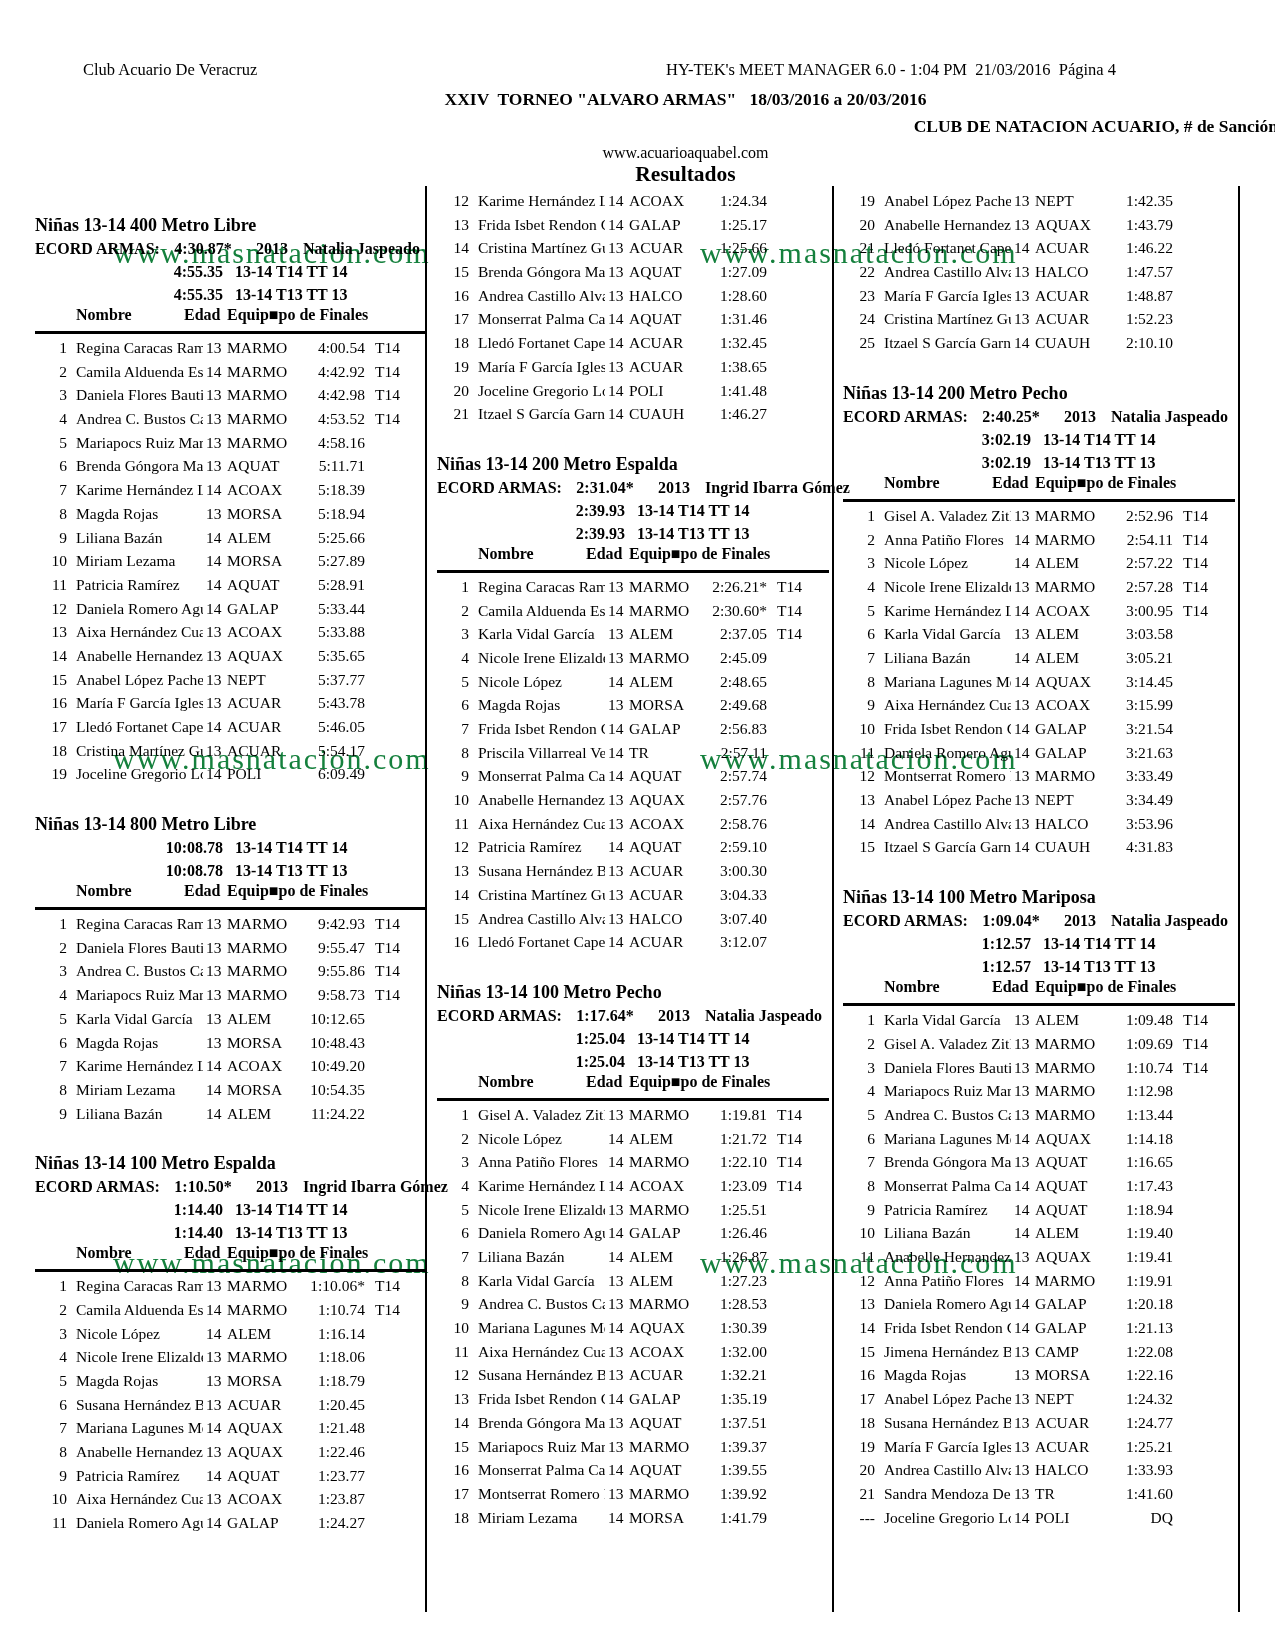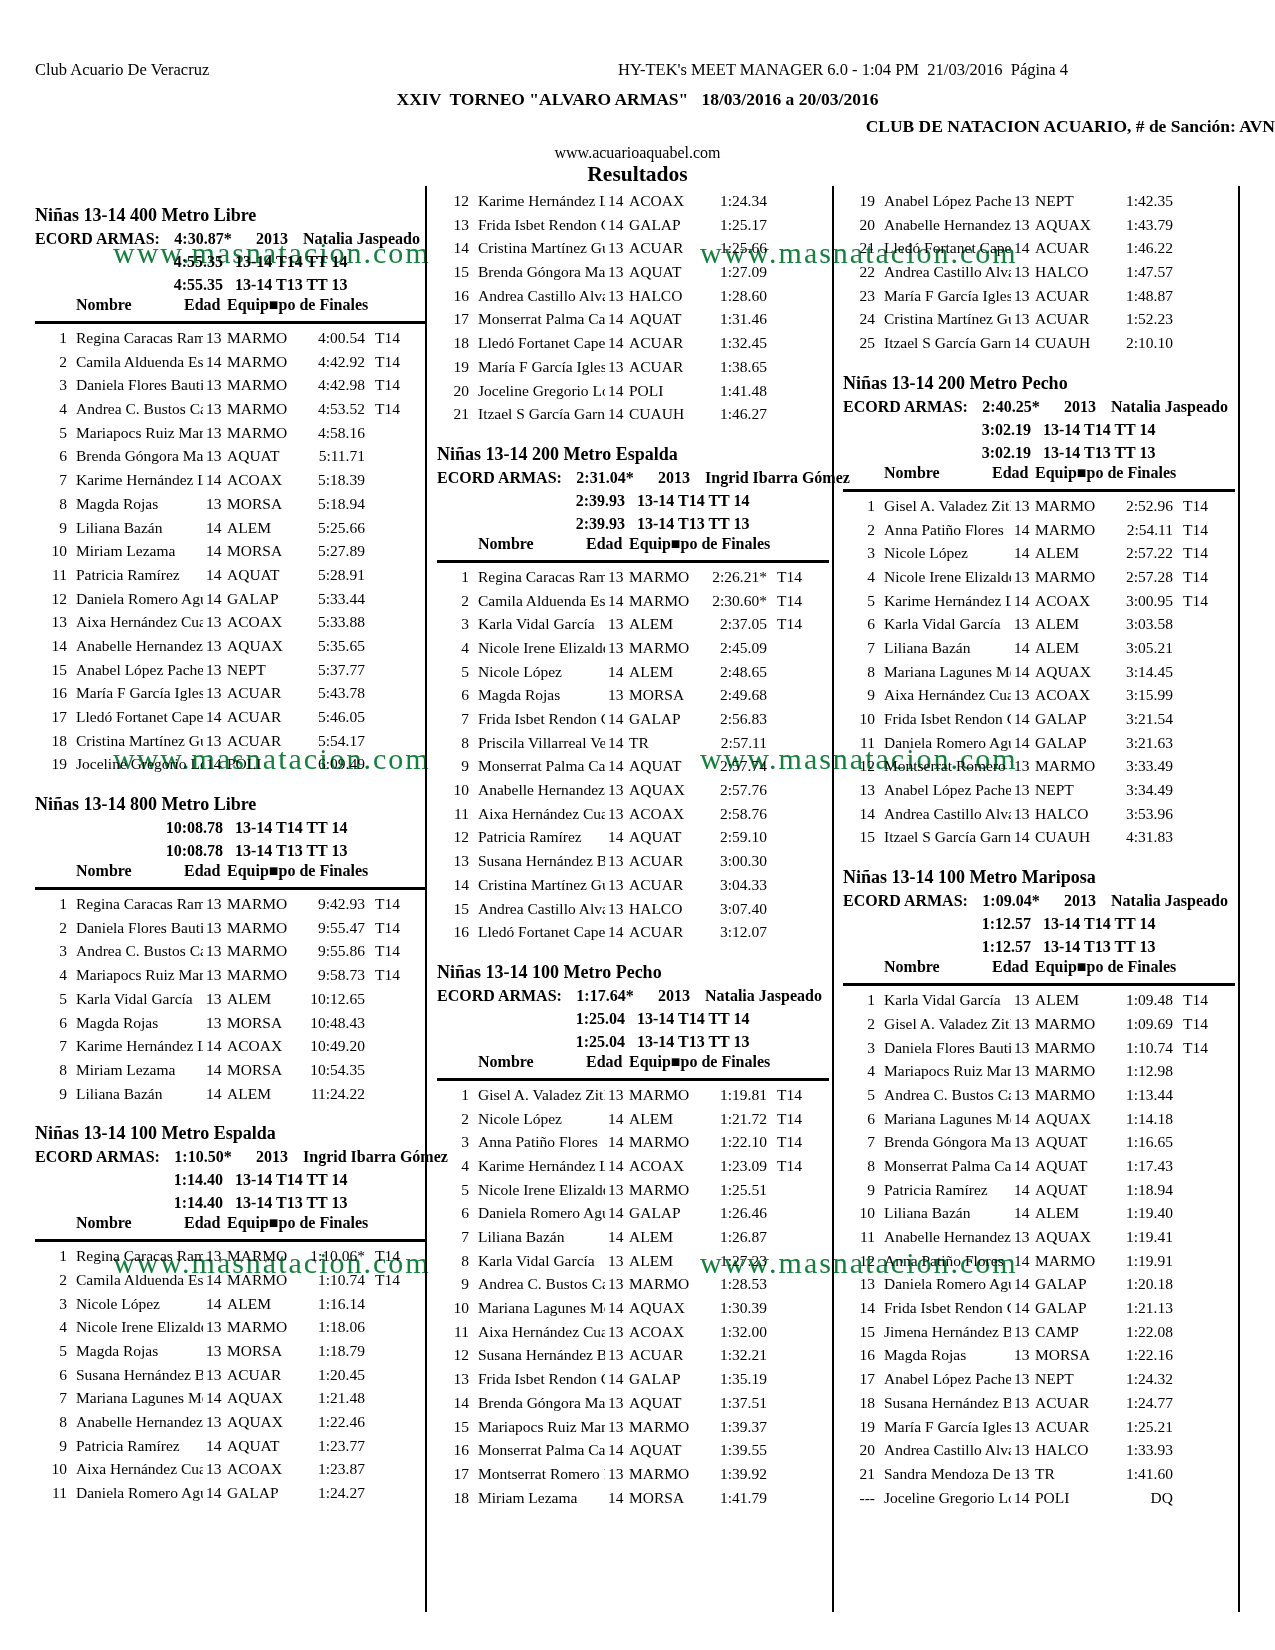--- a/index.html
+++ b/index.html
@@ -1,38 +1,38 @@
 <!DOCTYPE html>
 <html><head>
 <meta charset="utf-8">
 <style>
   html,body{margin:0;padding:0;background:#ffffff;}
   body{width:1275px;height:1650px;position:relative;font-family:"Liberation Serif",serif;color:#000;overflow:hidden;}
 
   
-  .hdr{position:absolute;white-space:pre;}
+  .hdr{position:absolute;white-space:pre;margin-left:48px;}
   .hdr-club{left:35px;top:60px;font-size:16.5px;}
   .hdr-mgr{left:618px;top:60px;font-size:16.5px;}
   .hdr-tourn{left:0;top:89px;width:1275px;text-align:center;font-weight:bold;font-size:17.5px;}
   .hdr-sanc{left:0;top:116px;width:1275px;text-align:right;font-weight:bold;font-size:17.5px;}
   .hdr-web{left:0;top:144px;width:1275px;text-align:center;font-weight:normal;font-size:16px;}
   .hdr-res{left:0;top:162px;width:1275px;text-align:center;font-weight:bold;font-size:21.5px;}
 
   
   .wm{position:absolute;color:#15803d;font-size:30px;letter-spacing:2px;z-index:0;white-space:nowrap;}
 
   
   .vline{position:absolute;top:186px;height:1426px;width:2px;background:#000;z-index:2;}
   #vline1{left:425px;} #vline2{left:832px;} #vline3{left:1238px;}
 
   
   .col{position:absolute;top:190px;width:392px;z-index:1;}
   #col1{left:35px;} #col2{left:437px;} #col3{left:843px;}
 
-  .event{margin-top:14px;}
+  .event{margin-top:24px;}
   .cont{margin-top:2px;}
 
   .ev-title{font-weight:bold;font-size:18px;line-height:23px;white-space:nowrap;}
   .recline,.qualline{font-weight:bold;font-size:16px;line-height:23px;white-space:nowrap;}
   .rec-label{display:inline-block;width:128px;}
   .rec-time{display:inline-block;width:80px;text-align:center;}
   .rec-year{margin-left:13px;}
   .rec-holder{margin-left:15px;}
   .q-time{display:inline-block;width:188px;text-align:right;}
   .q-desc{margin-left:12px;}

